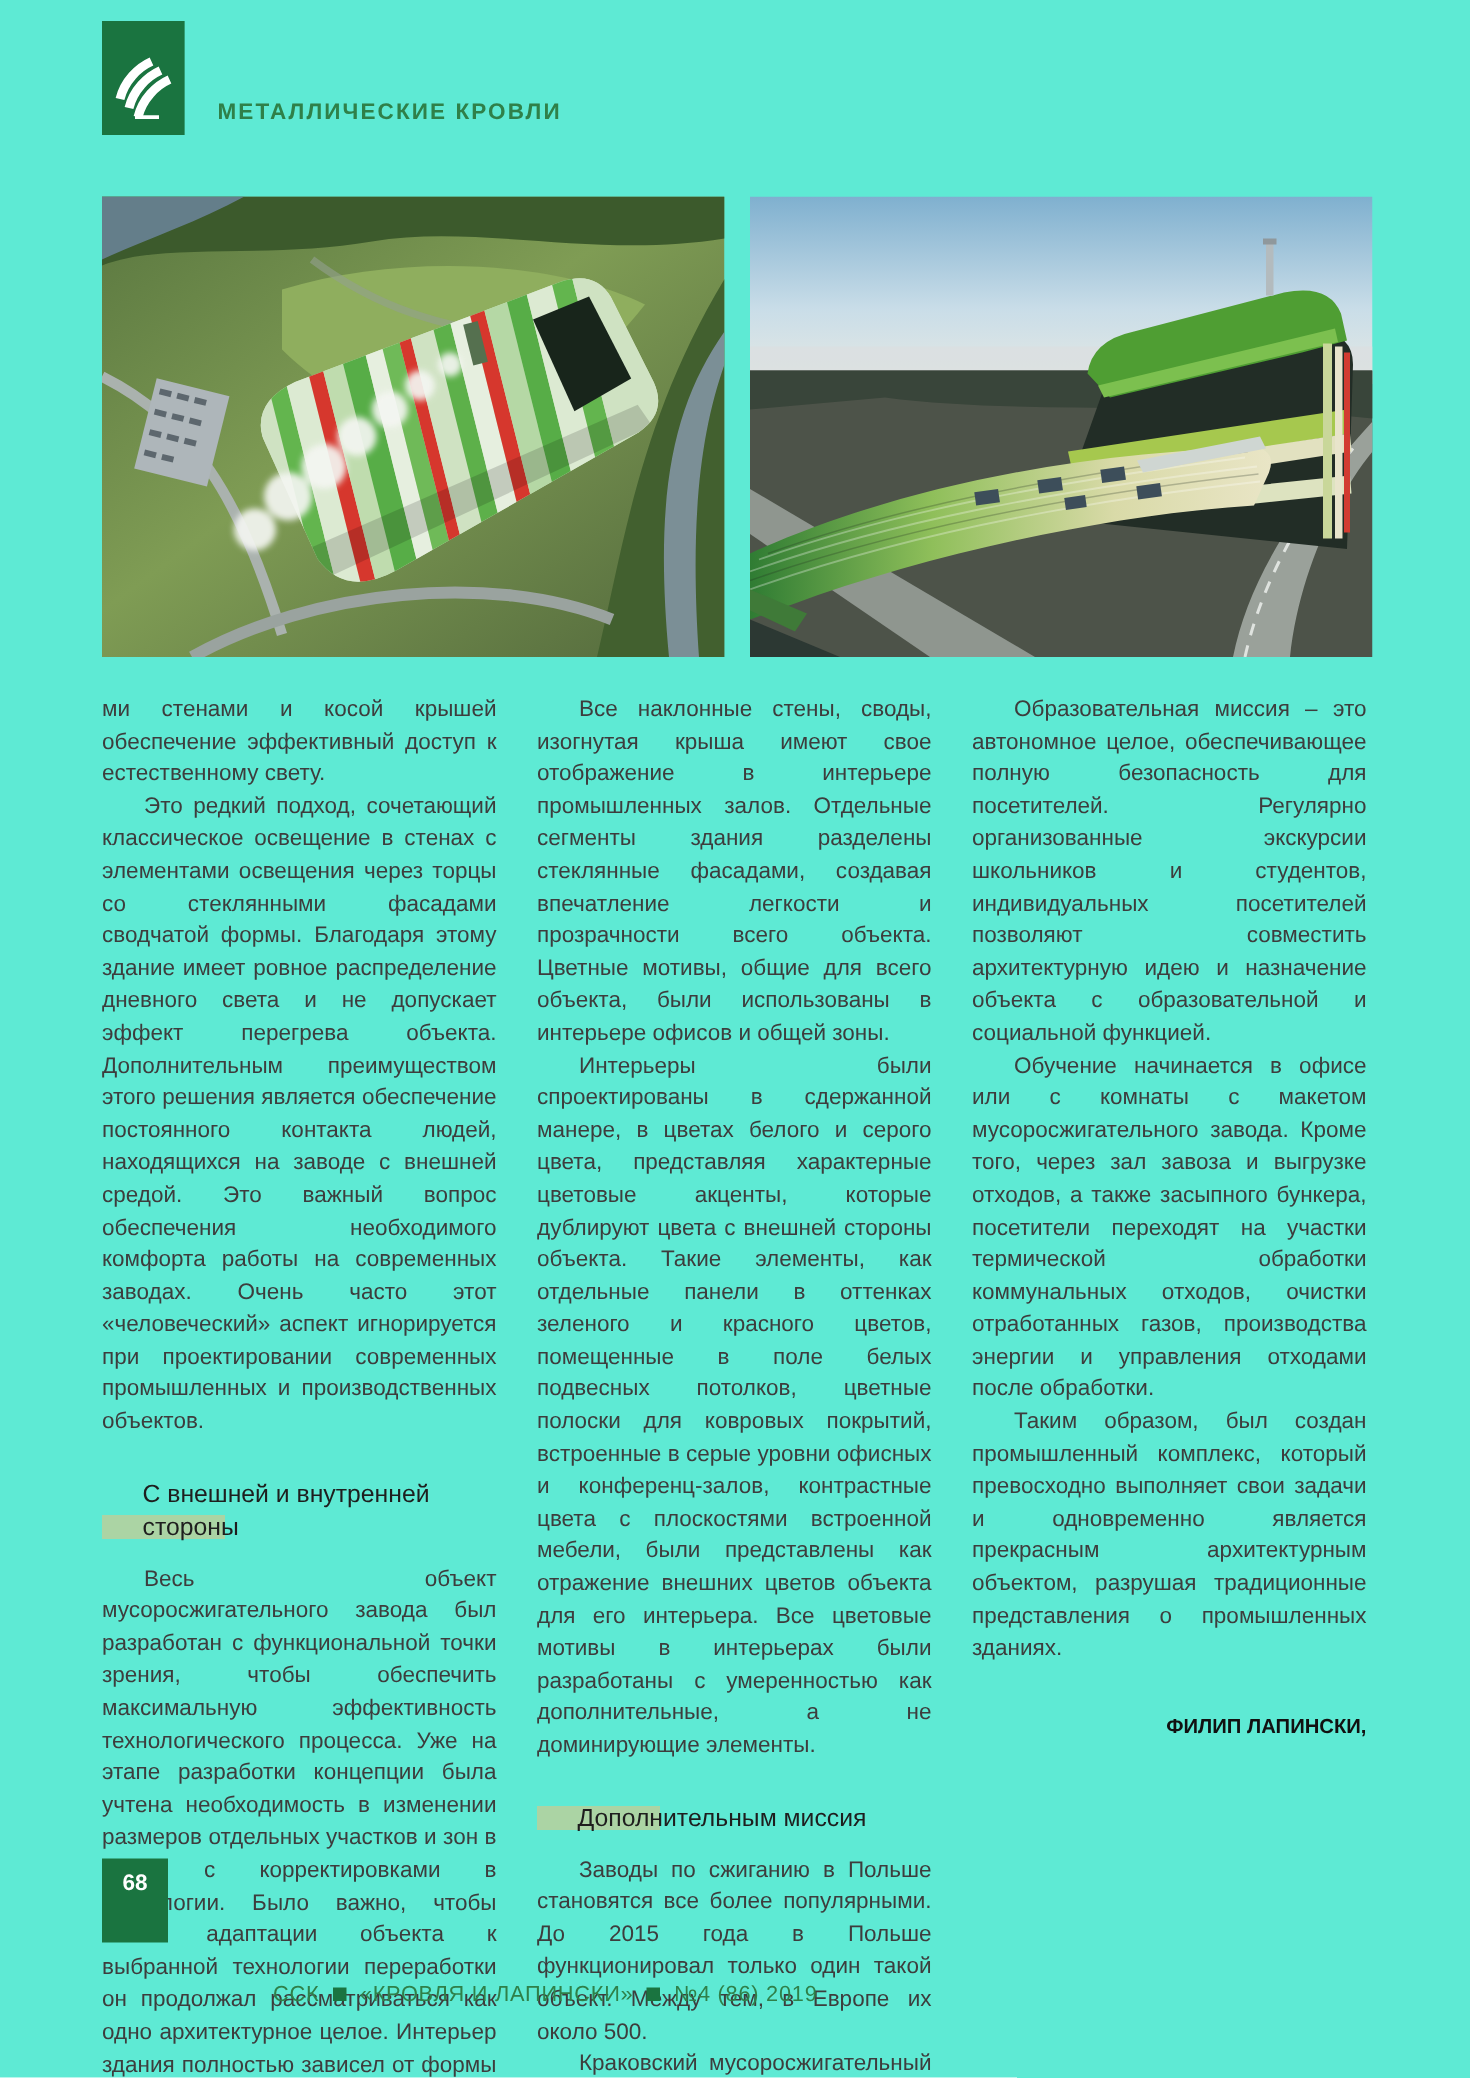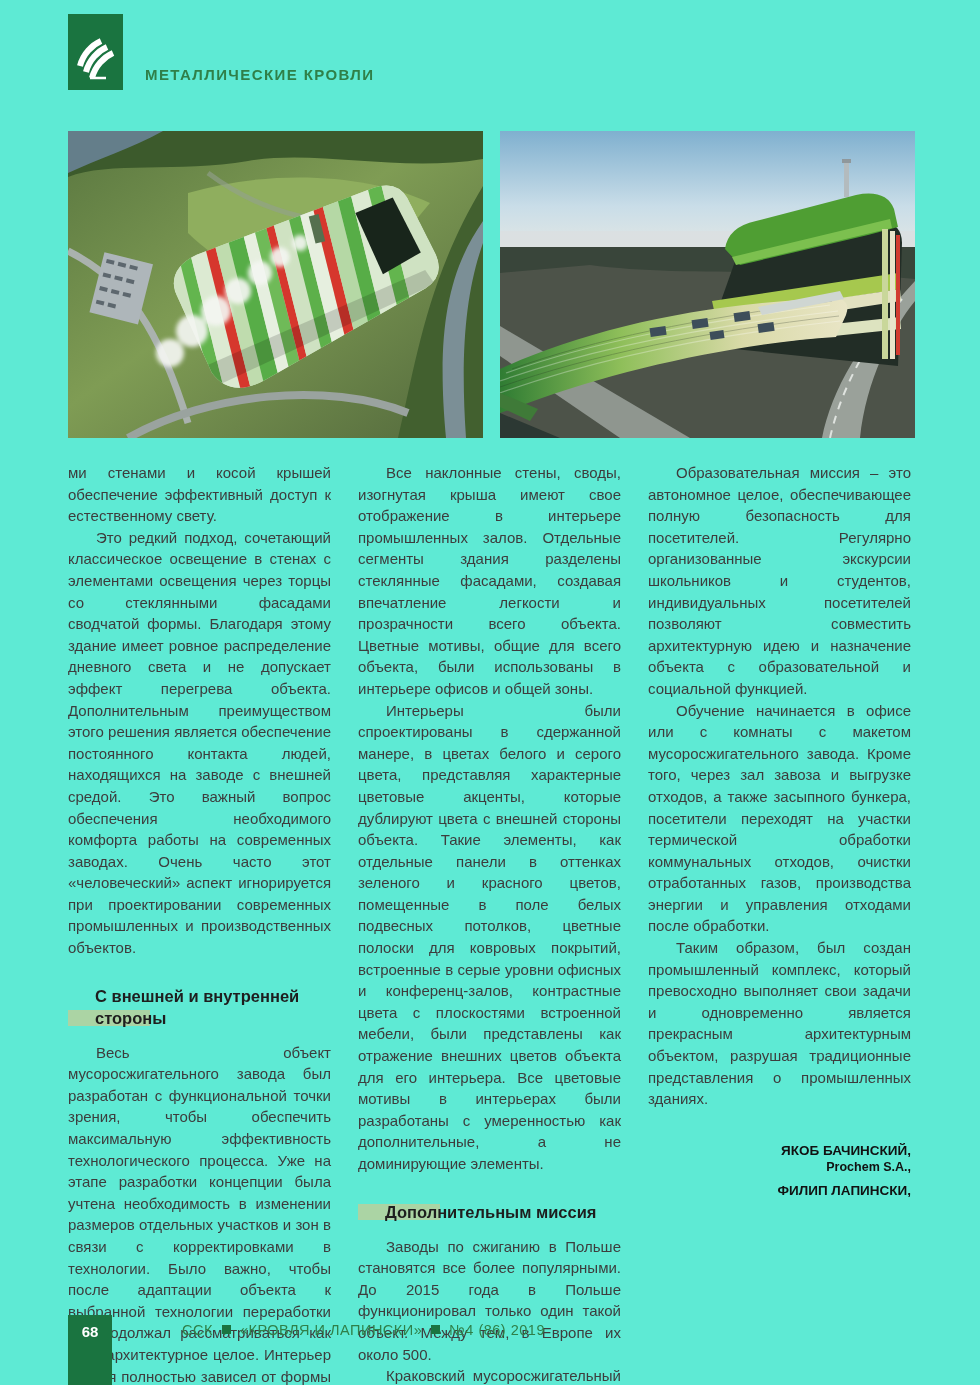--- a/index.html
+++ b/index.html
@@ -21,36 +21,36 @@
   .photo svg { display:block; width:415px; height:307px; }
 
   
   .columns { position:absolute; left:68px; top:462px; width:844px; display:flex; gap:27px; }
   .col { width:263px; font-size:15px; line-height:21.6px; text-align:justify; color:#3d3d3d; }
   .col p { margin:0; text-indent:28px; }
   .col p.noindent { text-indent:0; }
 
   .col-heading {
     position:relative; margin:26px 0 13px 0; padding-left:27px;
-    font-size:16.5px; line-height:22px; font-weight:bold; color:#1e1e1e; text-align:left;
+    font-size:16.5px; line-height:22px; font-weight:normal; color:#1e1e1e; text-align:left;
   }
   .col-heading .hl { position:absolute; left:0; width:82px; height:16px; background:#abd4a4; }
   .col-heading.bar-bottom .hl { bottom:3px; }
   .col-heading.bar-top .hl { top:3px; }
   .col-heading .txt { position:relative; }
 
   
   .bylines { margin-top:32px; text-align:right; color:#111111; }
   .byline { margin-bottom:7px; }
   .byline .name { font-weight:bold; font-size:13.5px; line-height:17px; }
   .byline .org  { font-weight:bold; font-size:12.5px; line-height:16px; }
 
   
   .footer-pagebox {
-    position:absolute; left:68px; top:1315px; width:44px; height:70px;
+    position:absolute; left:68px; top:1239px; width:44px; height:56px;
     background:#1a7440; color:#ffffff; font-weight:bold; font-size:15px;
     text-align:center; padding-top:8px; box-sizing:border-box;
   }
   .footer-line {
     position:absolute; left:145px; top:1322px;
     display:flex; align-items:center; gap:9px;
     color:#2f8049; font-size:14.5px; letter-spacing:0.5px;margin-left:37px;
   }
   .footer-line .sq { width:9px; height:9px; background:#1a7440; display:inline-block; margin-top:-2px; }
 </style>
@@ -236,24 +236,20 @@
       <p>Краковский мусоросжигательный завод был построен как специальный</p>
     </div>
 
     <div class="col">
       <p>Образовательная миссия – это автономное целое, обеспечивающее полную безопасность для посетителей. Регулярно организованные экскурсии школьников и студентов, индивидуальных посетителей позволяют совместить архитектурную идею и назначение объекта с образовательной и социальной функцией.</p>
       <p>Обучение начинается в офисе или с комнаты с макетом мусоросжигательного завода. Кроме того, через зал завоза и выгрузке отходов, а также засыпного бункера, посетители переходят на участки термической обработки коммунальных отходов, очистки отработанных газов, производства энергии и управления отходами после обработки.</p>
       <p>Таким образом, был создан промышленный комплекс, который превосходно выполняет свои задачи и одновременно является прекрасным архитектурным объектом, разрушая традиционные представления о промышленных зданиях.</p>
 
       <div class="bylines">
         <div class="byline">
-          <div class="name">ЯКОБ БАЧИНСКИЙ,</div>
-          <div class="org">Prochem S.A.,</div>
-        </div>
-        <div class="byline">
           <div class="name">ФИЛИП ЛАПИНСКИ,</div>
 
         </div>
       </div>
     </div>
   </div>
 
   <div class="footer-pagebox">
     <span>68</span>
   </div>

